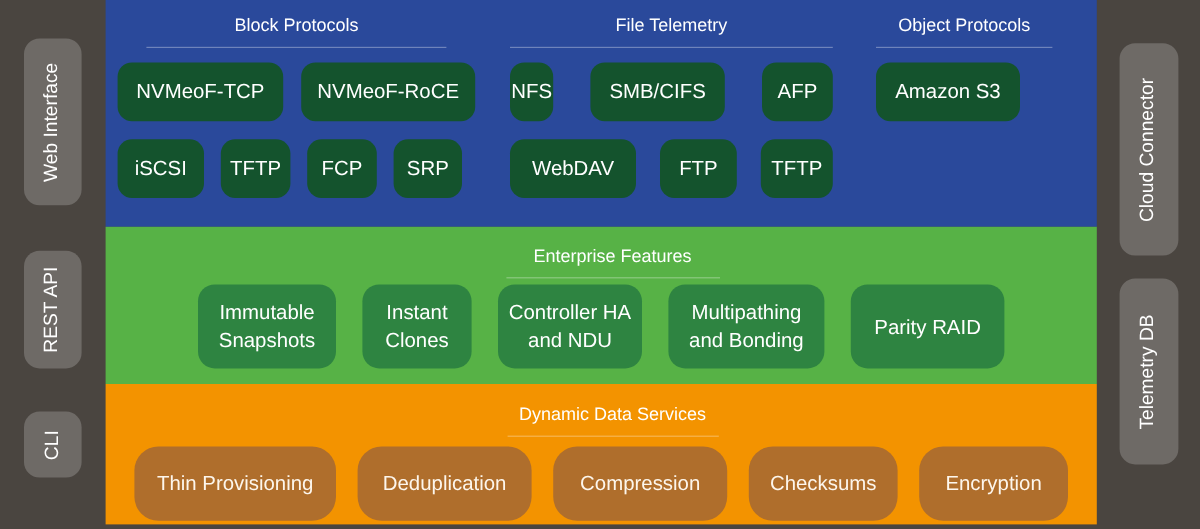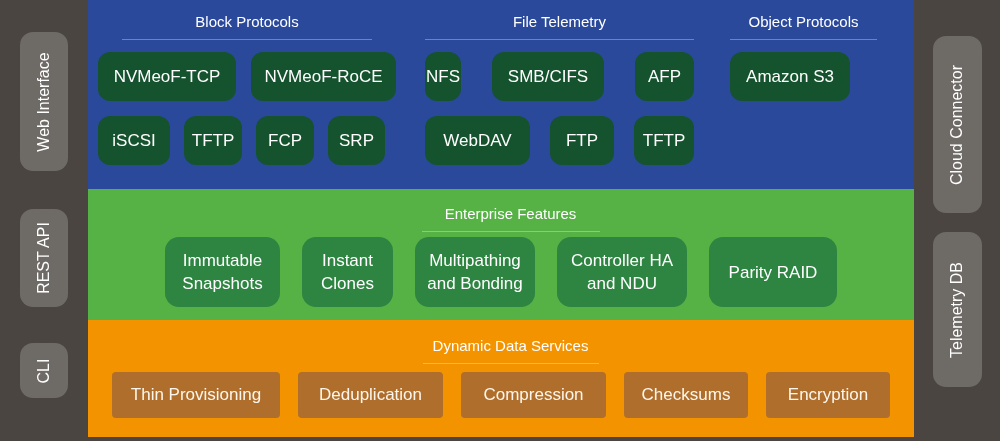--- a/index.html
+++ b/index.html
@@ -76,21 +76,21 @@
   .feature:nth-child(6){width:59px}
 
   
   .sec-orange .sec-title { padding-top:16px; }
   .sec-orange .underline { width:176px; }
   .dds-row {
     position:absolute; left:0; top:52px; width:100%;
     display:flex; justify-content:center; gap:18px;
   }
   .dds {
-    background:#af6e2c; border-radius:4px; height:46px;
+    background:#af6e2c; border-radius:20px; height:62px;
     display:flex; align-items:center; justify-content:center;
     font-size:17px; color:#fdf6ec; white-space:nowrap;
   }
   .dds:nth-child(1){width:168px}
   .dds:nth-child(2){width:145px}
   .dds:nth-child(3){width:145px}
   .dds:nth-child(4){width:124px}
   .dds:nth-child(5){width:124px}
 
   
@@ -170,22 +170,22 @@
       </div>
     </div>
   </div>
 
   <div class="section sec-green">
     <div class="sec-title">Enterprise Features</div>
     <div class="underline"></div>
     <div class="feature-row">
       <div class="feature">Immutable Snapshots</div>
       <div class="feature">Instant Clones</div>
+      <div class="feature">Controller HA and NDU</div>
       <div class="feature">Multipathing and Bonding</div>
-      <div class="feature">Controller HA and NDU</div>
       <div class="feature">Parity RAID</div>
     </div>
   </div>
 
   <div class="section sec-orange">
     <div class="sec-title">Dynamic Data Services</div>
     <div class="underline"></div>
     <div class="dds-row">
       <div class="dds">Thin Provisioning</div>
       <div class="dds">Deduplication</div>

